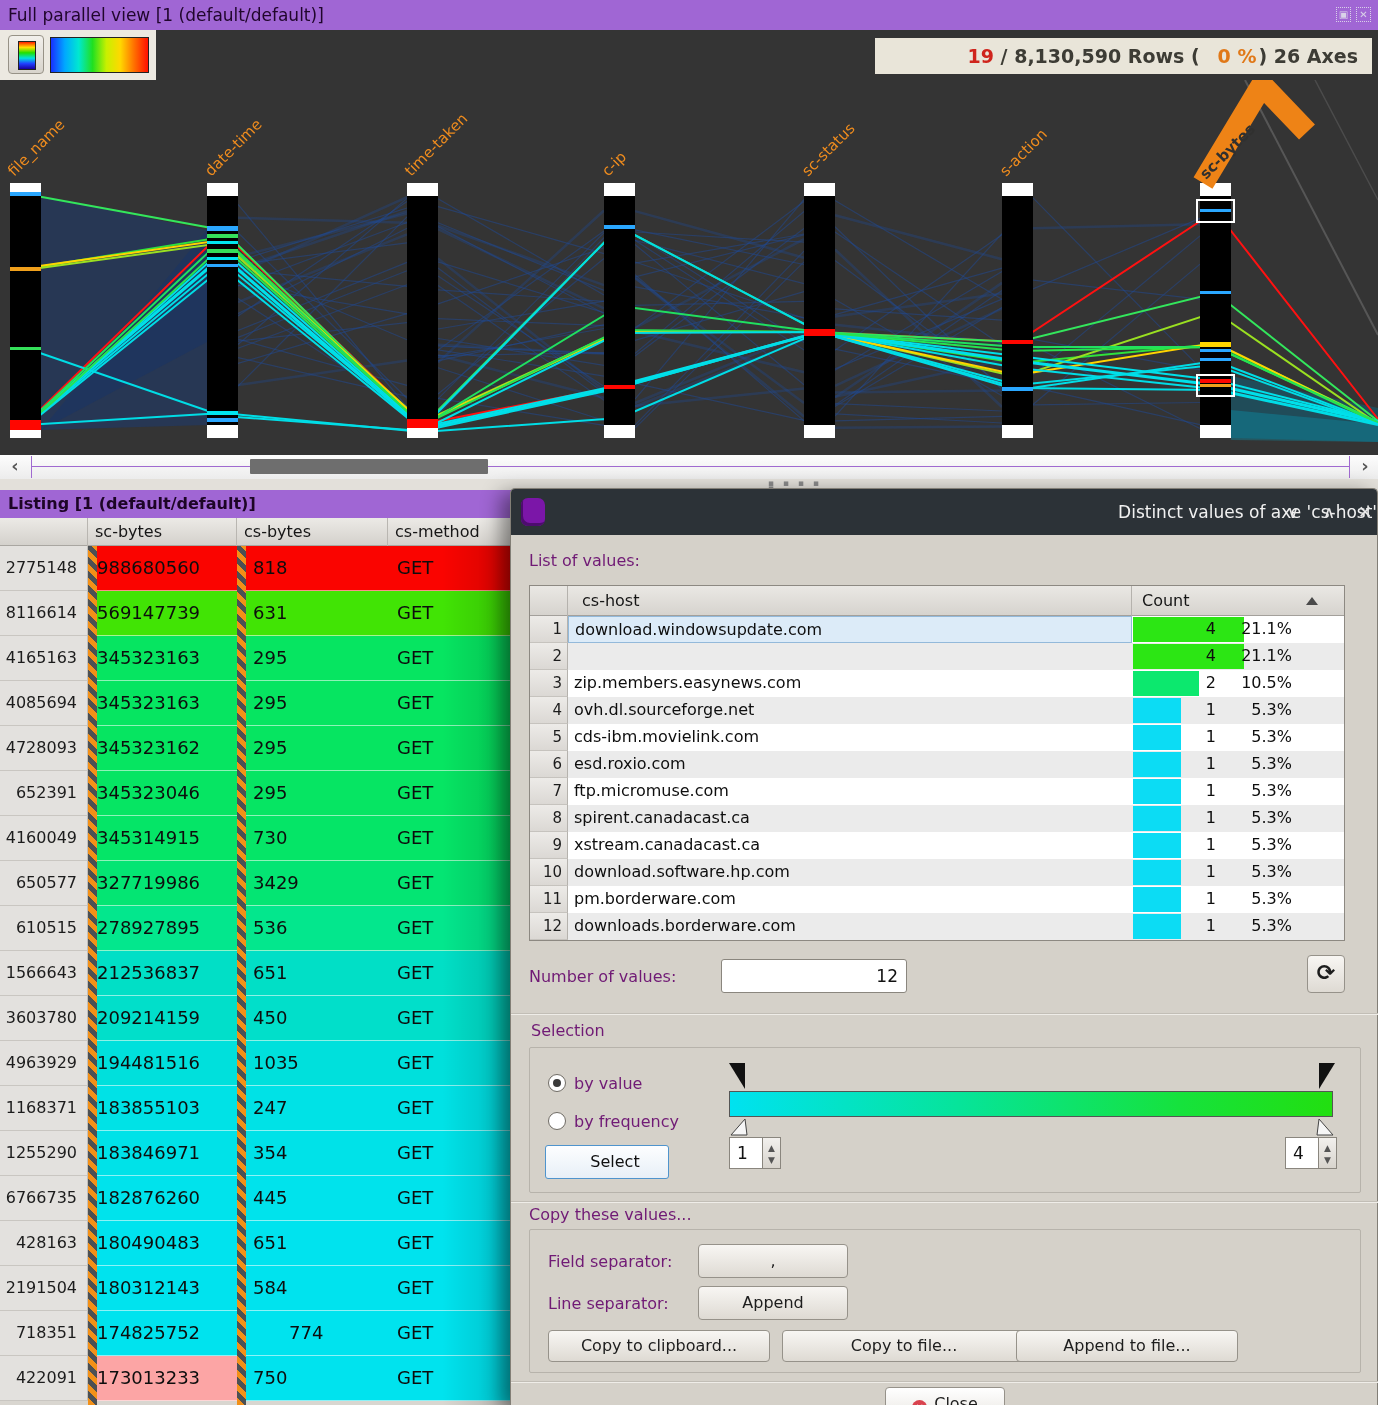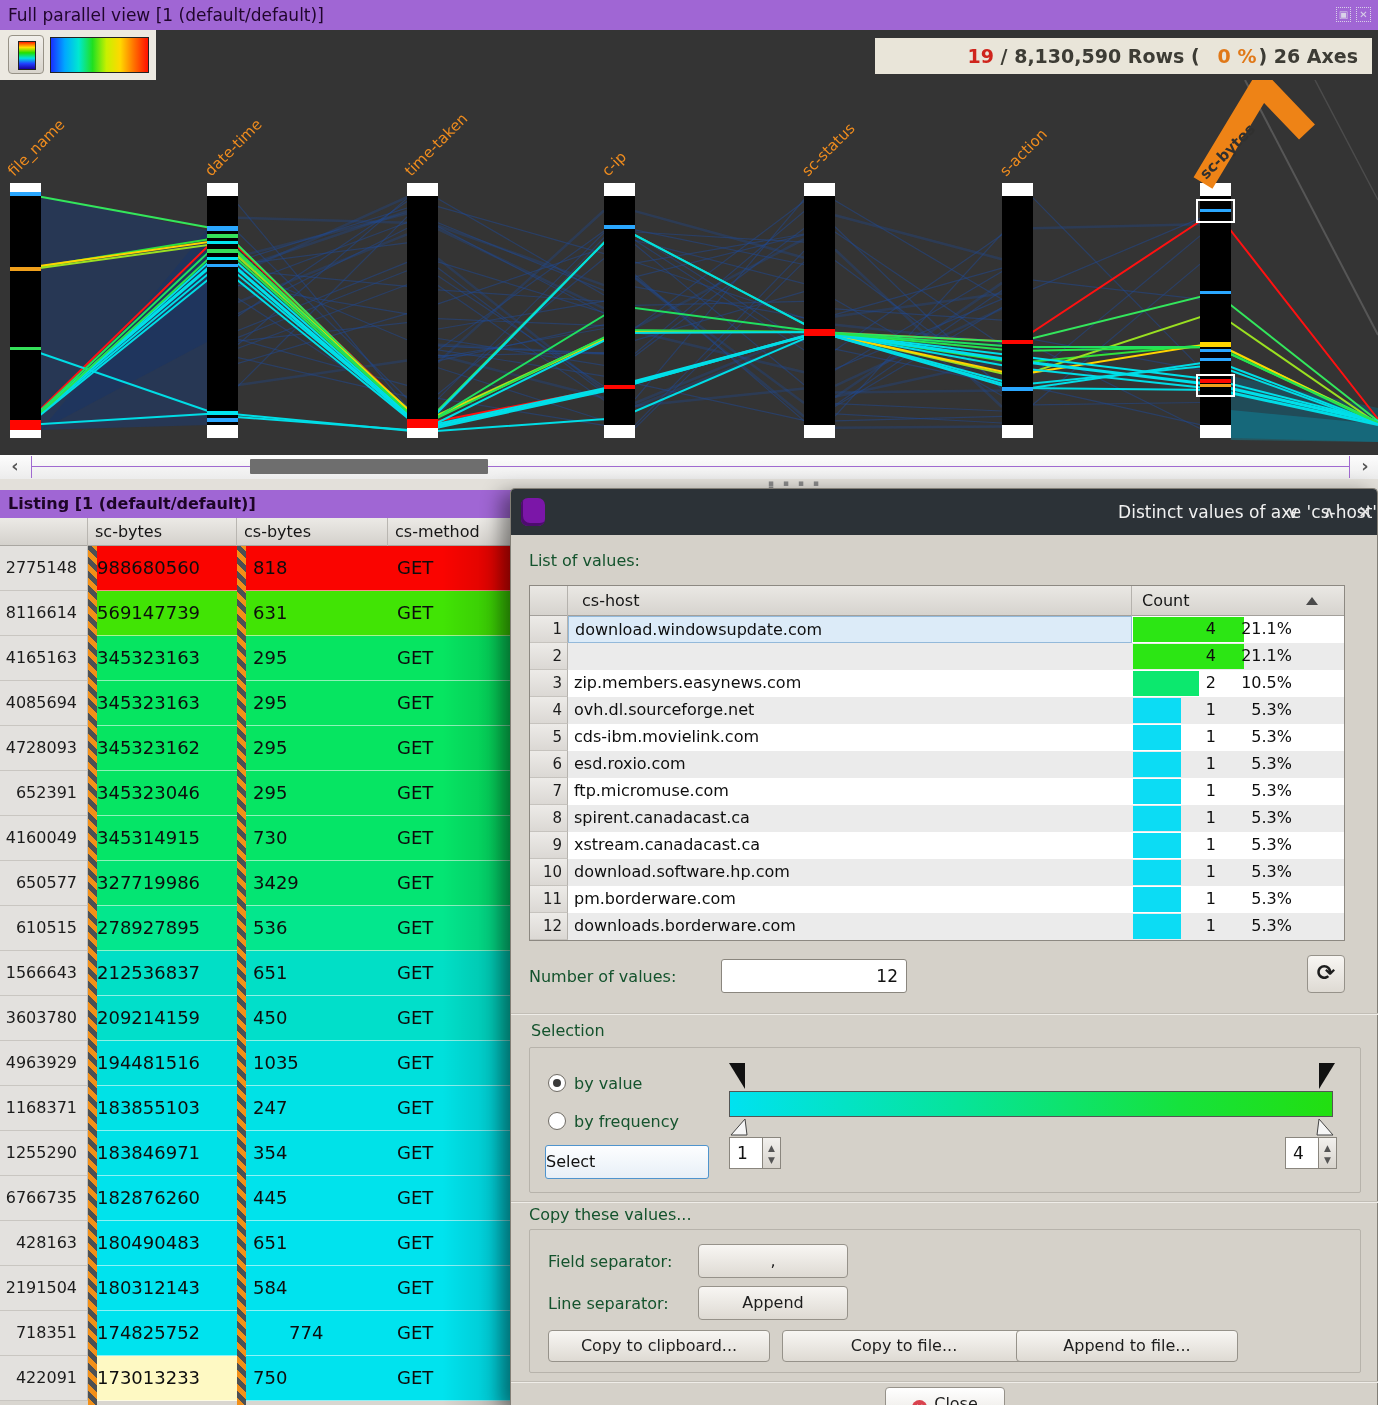--- a/index.html
+++ b/index.html
@@ -61,21 +61,21 @@
   
   #dialog{left:510px;top:488px;width:868px;height:917px;background:#d5d1c9;
     border:1px solid #827e76;border-bottom:none;border-radius:5px 5px 0 0;box-sizing:border-box;
     box-shadow:-9px 5px 20px rgba(0,0,0,0.45);z-index:10;}
   #dlg-titlebar{left:0;top:0;width:100%;height:46px;background:#2c3237;border-radius:4px 4px 0 0;}
   #dlg-title{width:100%;text-align:right;font-size:17px;line-height:46px;color:#f1f1f1;}
   #dlg-icon{left:10px;top:9px;width:24px;height:28px;background:#7b16a8;border-radius:7px;
     box-shadow:inset 2px -3px 0 #4d0c6e;}
   .dlg-ctrl{top:0;width:26px;height:46px;color:#e8e8e8;font-size:17px;line-height:46px;
     text-align:center;}
-  .dlg-label{font-size:16px;color:#14532d;}
+  .dlg-label{font-size:16px;color:#701a75;}
   #values-box{left:18px;top:96px;width:816px;height:356px;background:#fff;
     border:1px solid #8d8982;box-sizing:border-box;}
   #values-header{position:absolute;left:0;top:0;width:100%;height:30px;
     background:linear-gradient(#eae8e4,#d6d3ce);border-bottom:1px solid #a3a09b;box-sizing:border-box;}
   .vhc{position:absolute;top:0;height:30px;font-size:16px;line-height:29px;color:#161616;
     border-right:1px solid #b5b2ad;box-sizing:border-box;}
   #values-body{position:absolute;left:0;top:30px;width:814px;height:324px;}
   .vrow{position:relative;width:814px;height:27px;background:#fff;}
   .vrow.alt{background:#ebebeb;}
   .vnum{position:absolute;left:0;top:0;width:38px;height:27px;background:linear-gradient(#edebe8,#dbd8d4);
@@ -95,23 +95,23 @@
   .btn{background:linear-gradient(#f8f6f3,#dedad3);border:1px solid #96928a;border-radius:4px;
     box-sizing:border-box;font-size:16px;color:#1d1d1d;text-align:center;}
   #refresh-btn{left:796px;top:466px;width:38px;height:38px;font-size:22px;line-height:34px;font-weight:bold;}
   .sep{left:0;width:868px;height:1px;background:#c2beb6;border-bottom:1px solid #efede8;}
   .groupbox{left:18px;width:832px;border:1px solid #b7b3ab;border-radius:2px;box-sizing:border-box;}
   .radio{width:18px;height:18px;border:1px solid #6f6b64;border-radius:50%;background:#fff;box-sizing:border-box;}
   .radio.on::after{content:"";position:absolute;left:4px;top:4px;width:8px;height:8px;
     border-radius:50%;background:#3a3a3a;}
   #sel-slider{left:218px;top:602px;width:604px;height:26px;border:1px solid #555;box-sizing:border-box;
     background:linear-gradient(90deg,#00e2f0,#06e49a 38%,#16e23c 75%,#22df10);}
-  #select-btn{left:34px;top:656px;width:164px;height:34px;font-size:16px;line-height:32px;
+  #select-btn{left:34px;top:656px;width:124px;height:34px;font-size:16px;line-height:32px;
     border:1px solid #4f94cd;background:linear-gradient(#fdfeff,#e7eff7);border-radius:3px;
-    box-sizing:border-box;text-align:left;color:#101010;}
+    box-sizing:border-box;text-align:center;color:#101010;padding-left:16px;}
   .spin{width:52px;height:32px;}
   .spin .fld{position:absolute;left:0;top:0;width:34px;height:32px;background:#fff;
     border:1px solid #8a867e;box-sizing:border-box;font-size:17px;line-height:30px;text-align:left;
     padding-left:7px;color:#111;}
   .spin .arrows{position:absolute;left:34px;top:0;width:18px;height:32px;
     background:linear-gradient(#f2f0ed,#d8d4cd);border:1px solid #8a867e;border-left:none;box-sizing:border-box;}
   .spin .arrows span{position:absolute;left:0;width:100%;text-align:center;font-size:9px;color:#555;line-height:1;}
   .close-btn{left:374px;top:898px;width:120px;height:34px;background:linear-gradient(#ffffff,#e9e6e1);
     border:1px solid #96928a;border-radius:4px;box-sizing:border-box;font-size:16px;line-height:32px;
     text-align:center;color:#1d1d1d;}
@@ -466,21 +466,21 @@
           <div class="lcell c3" style="background: rgb(0, 227, 238);">GET</div>
         </div>
         <div class="lrow">
           <div class="lnum">718351</div>
           <div class="lcell c1" style="background: rgb(0, 227, 238);">174825752</div>
           <div class="lcell c2" style="background: rgb(0, 227, 238); padding-left: 45px;">774</div>
           <div class="lcell c3" style="background: rgb(0, 227, 238);">GET</div>
         </div>
         <div class="lrow">
           <div class="lnum">422091</div>
-          <div class="lcell c1" style="background: #fef9c3;">173013233</div>
+          <div class="lcell c1" style="background: #fca5a5;">173013233</div>
           <div class="lcell c2" style="background: rgb(0, 227, 238);">750</div>
           <div class="lcell c3" style="background: rgb(0, 227, 238);">GET</div>
         </div>
       </div>
     <div class="stripe" style="left:88px;"></div>
     <div class="stripe" style="left:237px;"></div>
     <div class="abs" id="listing-shade"></div>
   </div>
 
   <div class="abs" id="dialog">

